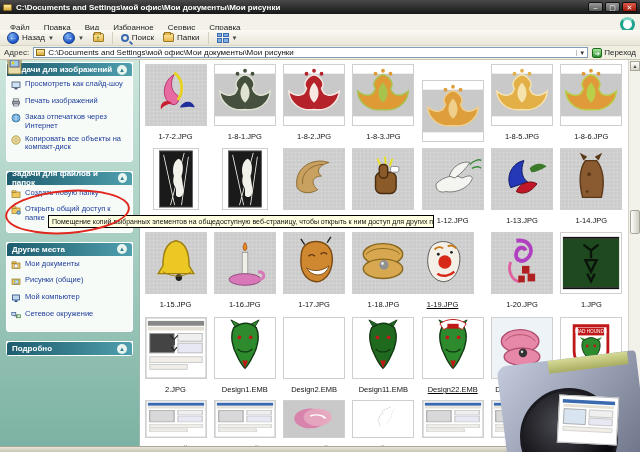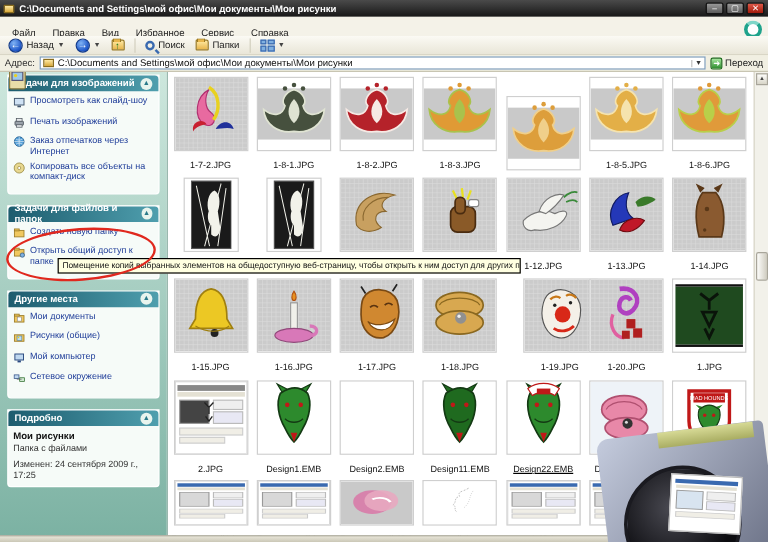--- a/index.html
+++ b/index.html
@@ -251,25 +251,20 @@
                 </svg></span>
               <span class="lbl">Сетевое окружение</span>
             </div>
           </div>
         </div>
         <div class="sbox">
           <div class="sheader">
             <span>Подробно</span>
             <span class="chev">▲</span>
           </div>
-          <div class="sitems">
-            <div class="dname">Мои рисунки</div>
-            <div class="dtype">Папка с файлами</div>
-            <div class="dmod">Изменен: 24 сентября 2009 г., 17:25</div>
-          </div>
         </div>
       </div>
     <div class="content" id="content">
         <div class="cliprow">
           <span class="cliplbl" style="left: 4px; top: 0px;">Downloaded Albums</span>
           <span class="cliplbl" style="left: 73.3px; top: 0px;">1-6.JPG</span>
           <span class="cliplbl" style="left: 142.6px; top: 0px;">1-6-2.JPG</span>
           <span class="cliplbl" style="left: 211.9px; top: 0px;">1-7.JPG</span>
           <span class="cliplbl" style="left: 281.2px; top: 0px;">1-7-1.JPG</span>
           <span class="cliplbl" style="left: 350.5px; top: 0px;">1-7-3.JPG</span>
@@ -415,21 +410,21 @@
               </svg></span><div class="tlabel">1-17.JPG</div></div>
           <div class="tcell" style="left: 208.9px;"><span class="ibox" style="width: 62px; height: 62px;"><svg width="100%" height="100%" viewBox="0 0 64 62" preserveAspectRatio="none">
                 <rect x="0" y="0" width="64" height="62" fill="#cbcbcb"></rect>
                 <path d="M0 0 V62 M4 0 V62 M8 0 V62 M12 0 V62 M16 0 V62 M20 0 V62 M24 0 V62 M28 0 V62 M32 0 V62 M36 0 V62 M40 0 V62 M44 0 V62 M48 0 V62 M52 0 V62 M56 0 V62 M60 0 V62 M0 0 H64 M0 4 H64 M0 8 H64 M0 12 H64 M0 16 H64 M0 20 H64 M0 24 H64 M0 28 H64 M0 32 H64 M0 36 H64 M0 40 H64 M0 44 H64 M0 48 H64 M0 52 H64 M0 56 H64 M0 60 H64" stroke="#dcdcdc" stroke-width="0.5"></path>
                 <ellipse cx="32" cy="22" rx="21" ry="11" fill="#d8a850" stroke="#8a6820" stroke-width="1.5"></ellipse>
                 <path d="M14 22 C20 14 44 14 50 22" fill="none" stroke="#8a6820"></path>
                 <ellipse cx="32" cy="37" rx="21" ry="10" fill="#d8a850" stroke="#8a6820" stroke-width="1.5"></ellipse>
                 <circle cx="33" cy="33" r="5" fill="#909090"></circle>
                 <circle cx="31.5" cy="31.5" r="1.5" fill="#eee"></circle>
               </svg></span><div class="tlabel">1-18.JPG</div></div>
-          <div class="tcell" style="left: 292px;"><span class="ibox" style="width: 62px; height: 62px;"><svg width="100%" height="100%" viewBox="0 0 64 62" preserveAspectRatio="none">
+          <div class="tcell" style="left: 268px; text-decoration: underline;"><span class="ibox" style="width: 62px; height: 62px;"><svg width="100%" height="100%" viewBox="0 0 64 62" preserveAspectRatio="none">
                 <rect x="0" y="0" width="64" height="62" fill="#cbcbcb"></rect>
                 <path d="M0 0 V62 M4 0 V62 M8 0 V62 M12 0 V62 M16 0 V62 M20 0 V62 M24 0 V62 M28 0 V62 M32 0 V62 M36 0 V62 M40 0 V62 M44 0 V62 M48 0 V62 M52 0 V62 M56 0 V62 M60 0 V62 M0 0 H64 M0 4 H64 M0 8 H64 M0 12 H64 M0 16 H64 M0 20 H64 M0 24 H64 M0 28 H64 M0 32 H64 M0 36 H64 M0 40 H64 M0 44 H64 M0 48 H64 M0 52 H64 M0 56 H64 M0 60 H64" stroke="#dcdcdc" stroke-width="0.5"></path>
                 <path d="M22 12 C34 4 50 12 50 26 C50 42 40 52 30 50 C20 48 14 36 16 24 C17 18 19 14 22 12 Z" fill="#f4f0e8" stroke="#555" stroke-width="1"></path>
                 <circle cx="34" cy="30" r="7" fill="#d82818"></circle>
                 <path d="M26 42 C32 46 40 44 44 40" stroke="#d82818" stroke-width="2.5" fill="none"></path>
                 <circle cx="27" cy="22" r="1.5" fill="#222"></circle>
                 <circle cx="41" cy="20" r="1.5" fill="#222"></circle>
                 <path d="M23 17 C26 14 30 14 32 16 M37 14 C40 12 44 13 46 16" stroke="#c87818" stroke-width="2" fill="none"></path>
               </svg></span><div class="tlabel">1-19.JPG</div></div>
           <div class="tcell" style="left: 347.5px;"><span class="ibox" style="width: 62px; height: 62px;"><svg width="100%" height="100%" viewBox="0 0 64 62" preserveAspectRatio="none">

